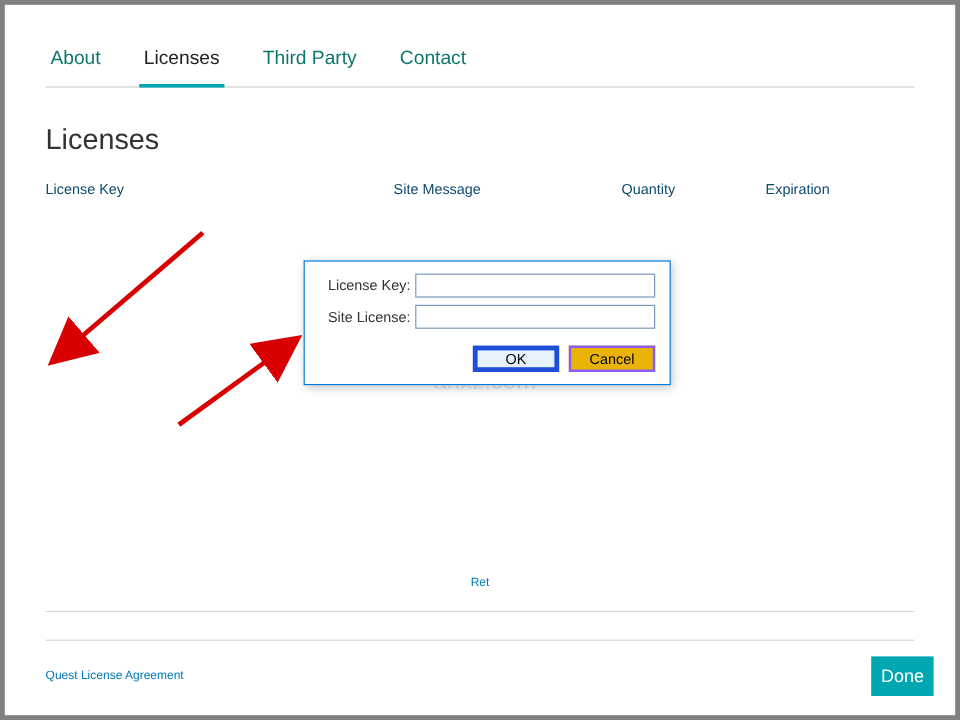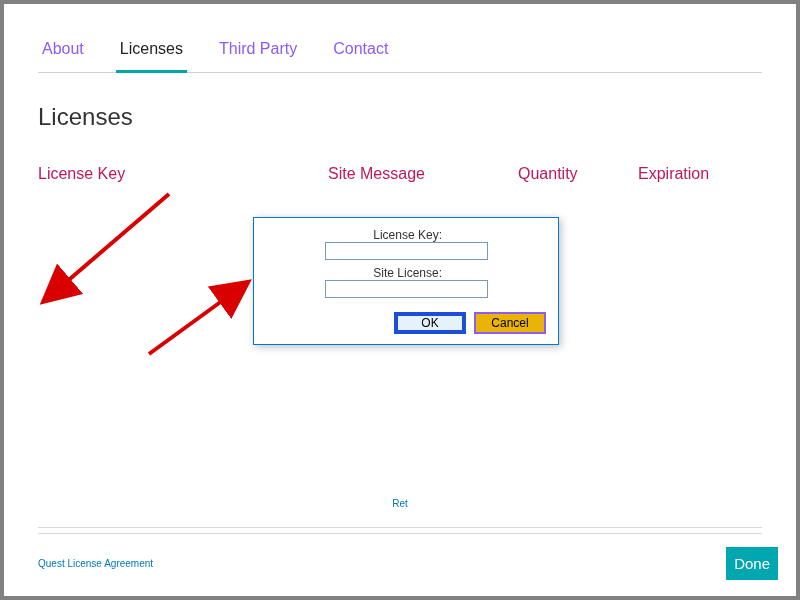--- a/index.html
+++ b/index.html
@@ -21,41 +21,41 @@
     position: relative;
   }
   .tabs {
     display: flex;
     gap: 28px;
     border-bottom: 1px solid #d0d0d0;
     padding-bottom: 0;
   }
   .tab {
     font-size: 16px;
-    color: #8b5cf6;
+    color: #0f766e;
     padding: 6px 4px 12px 4px;
     cursor: pointer;
     border-bottom: 3px solid transparent;
     margin-bottom: -1px;
   }
   .tab.active {
     border-bottom: 3px solid #00a6b0;
     color: #222;
   }
   .page-title {
     font-size: 24px;
     font-weight: 400;
     color: #333;
     margin-top: 30px;
   }
   .col-headers {
     display: flex;
-    margin-top: 34px;
-    font-size: 16px;
-    color: #be185d;
+    margin-top: 20px;
+    font-size: 12px;
+    color: #0c4a6e;
   }
   .col-key { flex: 0 0 290px; }
   .col-msg { flex: 0 0 190px; }
   .col-qty { flex: 0 0 120px; }
   .col-exp { flex: 1; }
   .actions-row {
     margin-top: 118px;
     display: flex;
     align-items: center;
     gap: 170px;
@@ -121,21 +121,20 @@
     cursor: pointer;
   }
   .close-x svg { width: 10px; height: 10px; }
   .dialog-body {
     padding: 10px 12px 4px 12px;
   }
   .form-row {
     display: flex;
     align-items: center;
     margin-bottom: 6px;
-    flex-direction: column;
   }
   .form-label {
     width: 80px;
     text-align: right;
     padding-right: 4px;
     color: #333;
   }
   .form-input {
     flex: 1;
     border: 1px solid #7a99b8;

